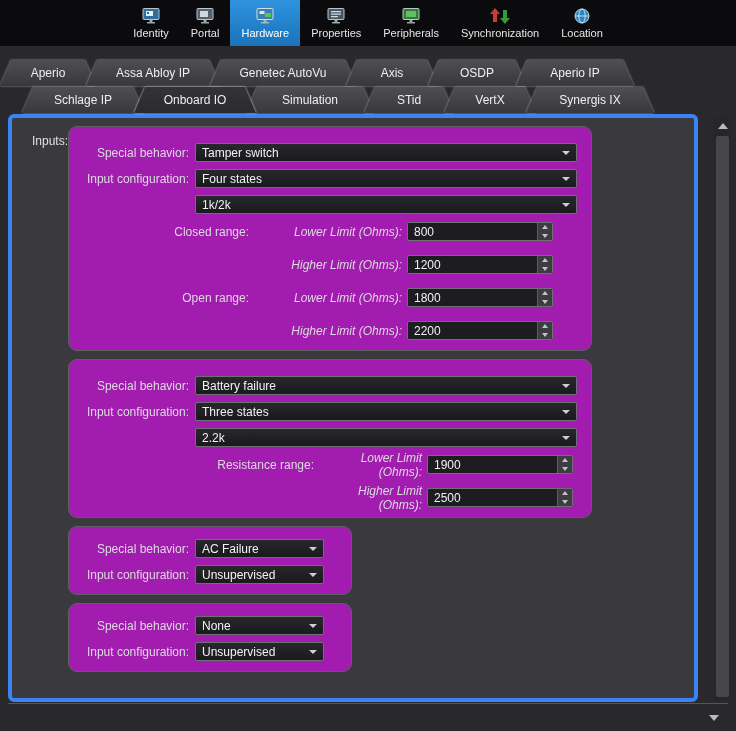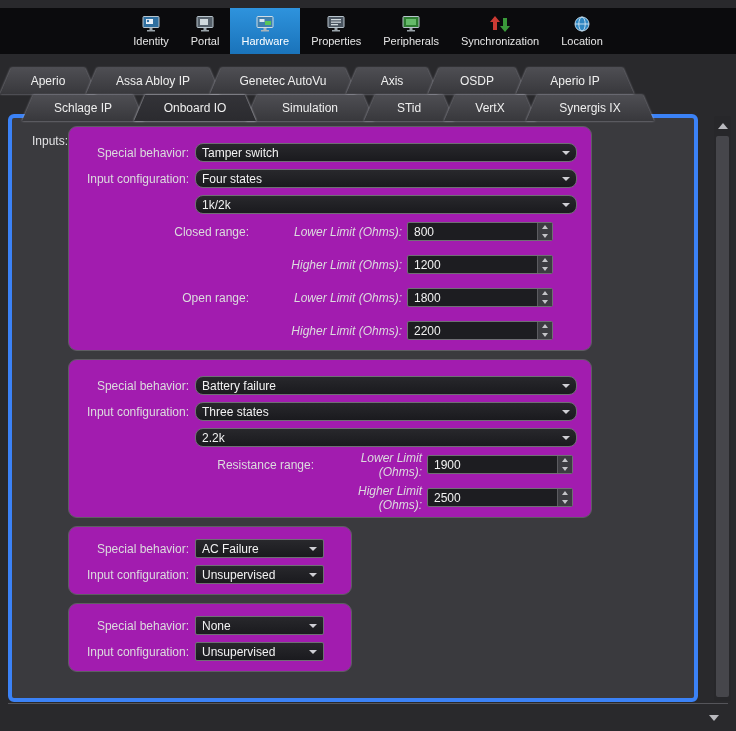--- a/index.html
+++ b/index.html
@@ -6,21 +6,21 @@
   html,body { margin:0; padding:0; }
   body {
     width:736px; height:731px; overflow:hidden; position:relative;
     background:#29292c; color:#e8e8e8;
     font-family:"Liberation Sans", sans-serif; font-size:12px;
   }
 
   
   .header {
     height:46px; background:#0b0b0d;
-    display:flex; justify-content:center; align-items:stretch;margin-top:8px;
+    display:flex; justify-content:center; align-items:stretch;
   }
   .h-item {
     display:flex; flex-direction:column; align-items:center; justify-content:center;
     padding:3px 11px; gap:3px; font-size:11px; color:#e6e6e6; cursor:default; white-space:nowrap;
   }
   .h-item.selected { background:linear-gradient(#2e93dd,#1a73ba); color:#ffffff; }
   .h-icon { height:17px; display:flex; align-items:center; }
 
   
   .tabrow { display:flex; height:26px; position:relative; }
@@ -59,21 +59,21 @@
   .g1 .rangecol { width:180px; } .g1 .limitcol { width:149px; }
   .g2 .rangecol { width:245px; } .g2 .limitcol { width:104px; }
 
   
   .dd {
     height:19px; background:linear-gradient(#28282c,#1a1a1e);
     border:1px solid #6f6f74; border-radius:2px;
     display:flex; align-items:center; justify-content:space-between;
     padding:0 6px; color:#f2f2f2; cursor:default;
   }
-  .dd.wide { width:382px;border-radius:8px; }
+  .dd.wide { width:382px; }
   .dd.narrow { width:129px; }
   .dd-arrow { width:0; height:0; border-left:4px solid transparent; border-right:4px solid transparent; border-top:4px solid #cfcfd4; margin-left:8px; }
 
   
   .num-wrap { position:relative; width:146px; height:19px; flex-shrink:0; }
   .num {
     width:100%; height:100%; background:#1d1d21; border:1px solid #6f6f74; border-radius:2px;
     color:#f2f2f2; font-family:"Liberation Sans", sans-serif; font-size:12px;
     padding:0 18px 0 6px; outline:none;
   }

